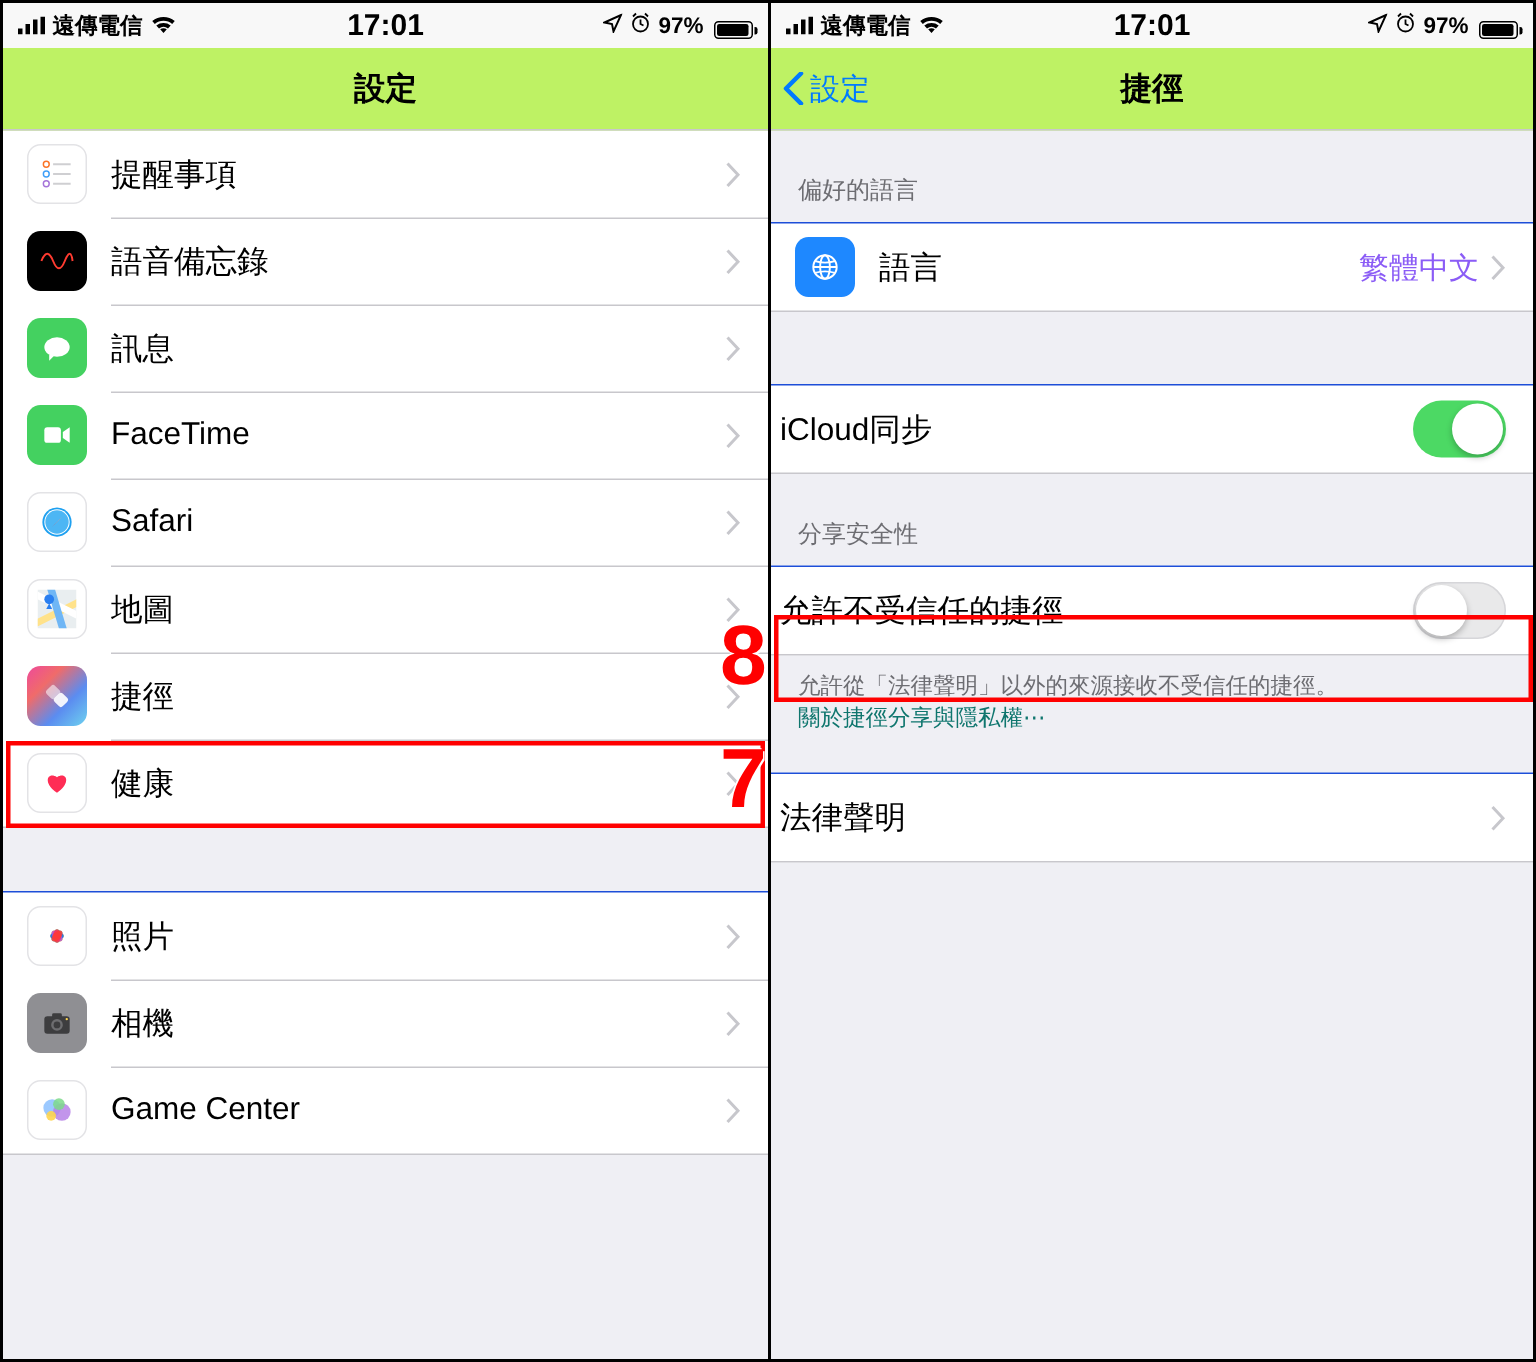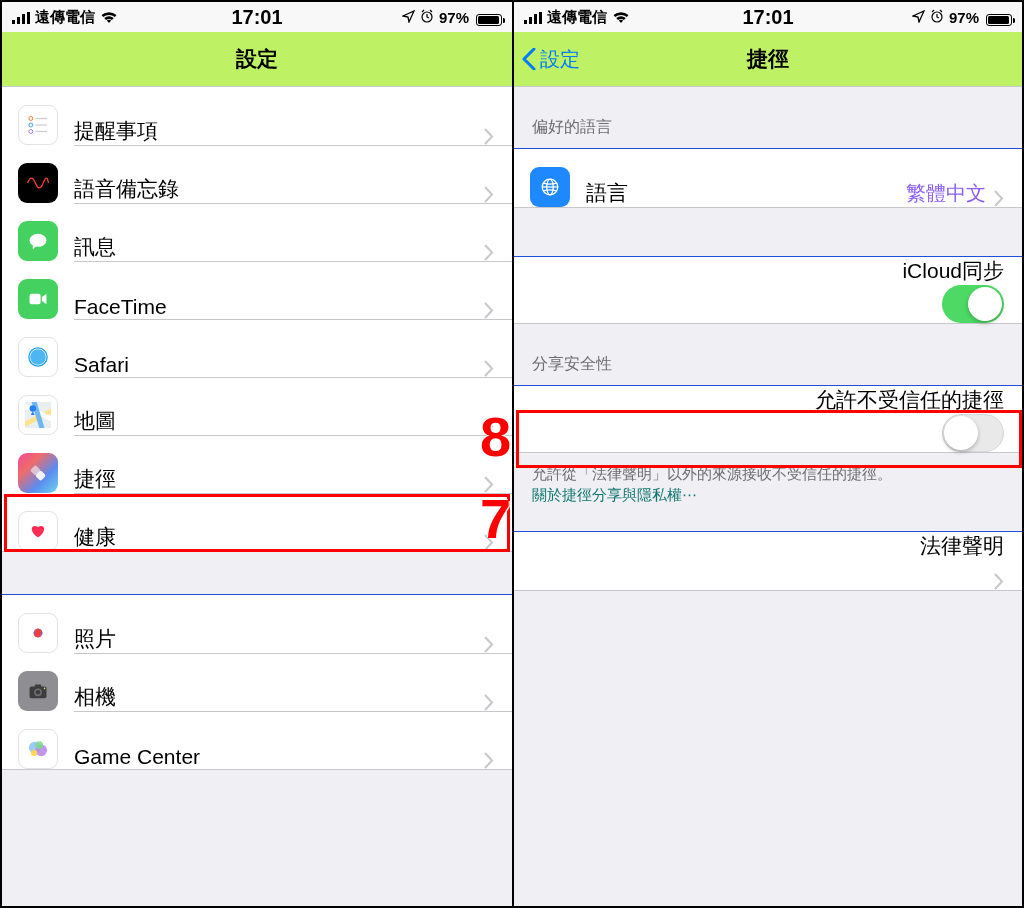--- a/index.html
+++ b/index.html
@@ -22,28 +22,28 @@
   .nav-title { font-size: 21px; font-weight: 700; }
   .nav-back { position: absolute; left: 8px; top: 0; bottom: 0; display: flex; align-items: center; color: #007aff; font-size: 20px; }
   .nav-back svg { width: 14px; height: 22px; margin-right: 4px; }
 
   
   .scroll { flex: 1; overflow: hidden; }
   .group-header { font-size: 16px; color: #6d6d72; padding: 30px 18px 10px; }
   .group-footer { font-size: 15px; color: #6d6d72; padding: 10px 18px 8px; line-height: 1.4; }
   .group-footer .link { color: #0f766e; }
   .list { background: #fff; border-top: 1px solid #1d4ed8; border-bottom: 1px solid #c8c7cc; }
-  .row { display: flex; align-items: flex-end; min-height: 58px; padding: 0 18px 0 16px; position: relative; }
+  .row { display: flex; align-items: center; min-height: 58px; padding: 0 18px 0 16px; position: relative; }
   .row + .row::before { content: ""; position: absolute; left: 72px; right: 0; top: 0; height: 1px; background: #c8c7cc; }
   .row .icon { width: 40px; height: 40px; border-radius: 9px; margin-right: 16px; flex: none; display: flex; align-items: center; justify-content: center; }
   .row .label { font-size: 21px; color: #000; flex: 1; }
   .row .value { font-size: 20px; color: #8b5cf6; margin-right: 8px; }
   .row .chev { color: #c7c7cc; }
   .row .chev svg { width: 10px; height: 17px; display: block; }
-  .row.tight { min-height: 58px; padding-left: 6px; flex-direction: column; }
+  .row.tight { min-height: 58px; padding-left: 6px; }
   .spacer { height: 42px; }
 
   
   .toggle { width: 62px; height: 38px; border-radius: 19px; position: relative; flex: none; }
   .toggle.on  { background: #4cd964; }
   .toggle.off { background: #e9e9ea; border: 1px solid #d6d6d9; }
   .toggle .knob { position: absolute; width: 34px; height: 34px; border-radius: 50%; background: #fff; top: 2px; box-shadow: 0 2px 4px rgba(0,0,0,0.25); }
   .toggle.on .knob  { right: 2px; }
   .toggle.off .knob { left: 1px; top: 1px; }
 

